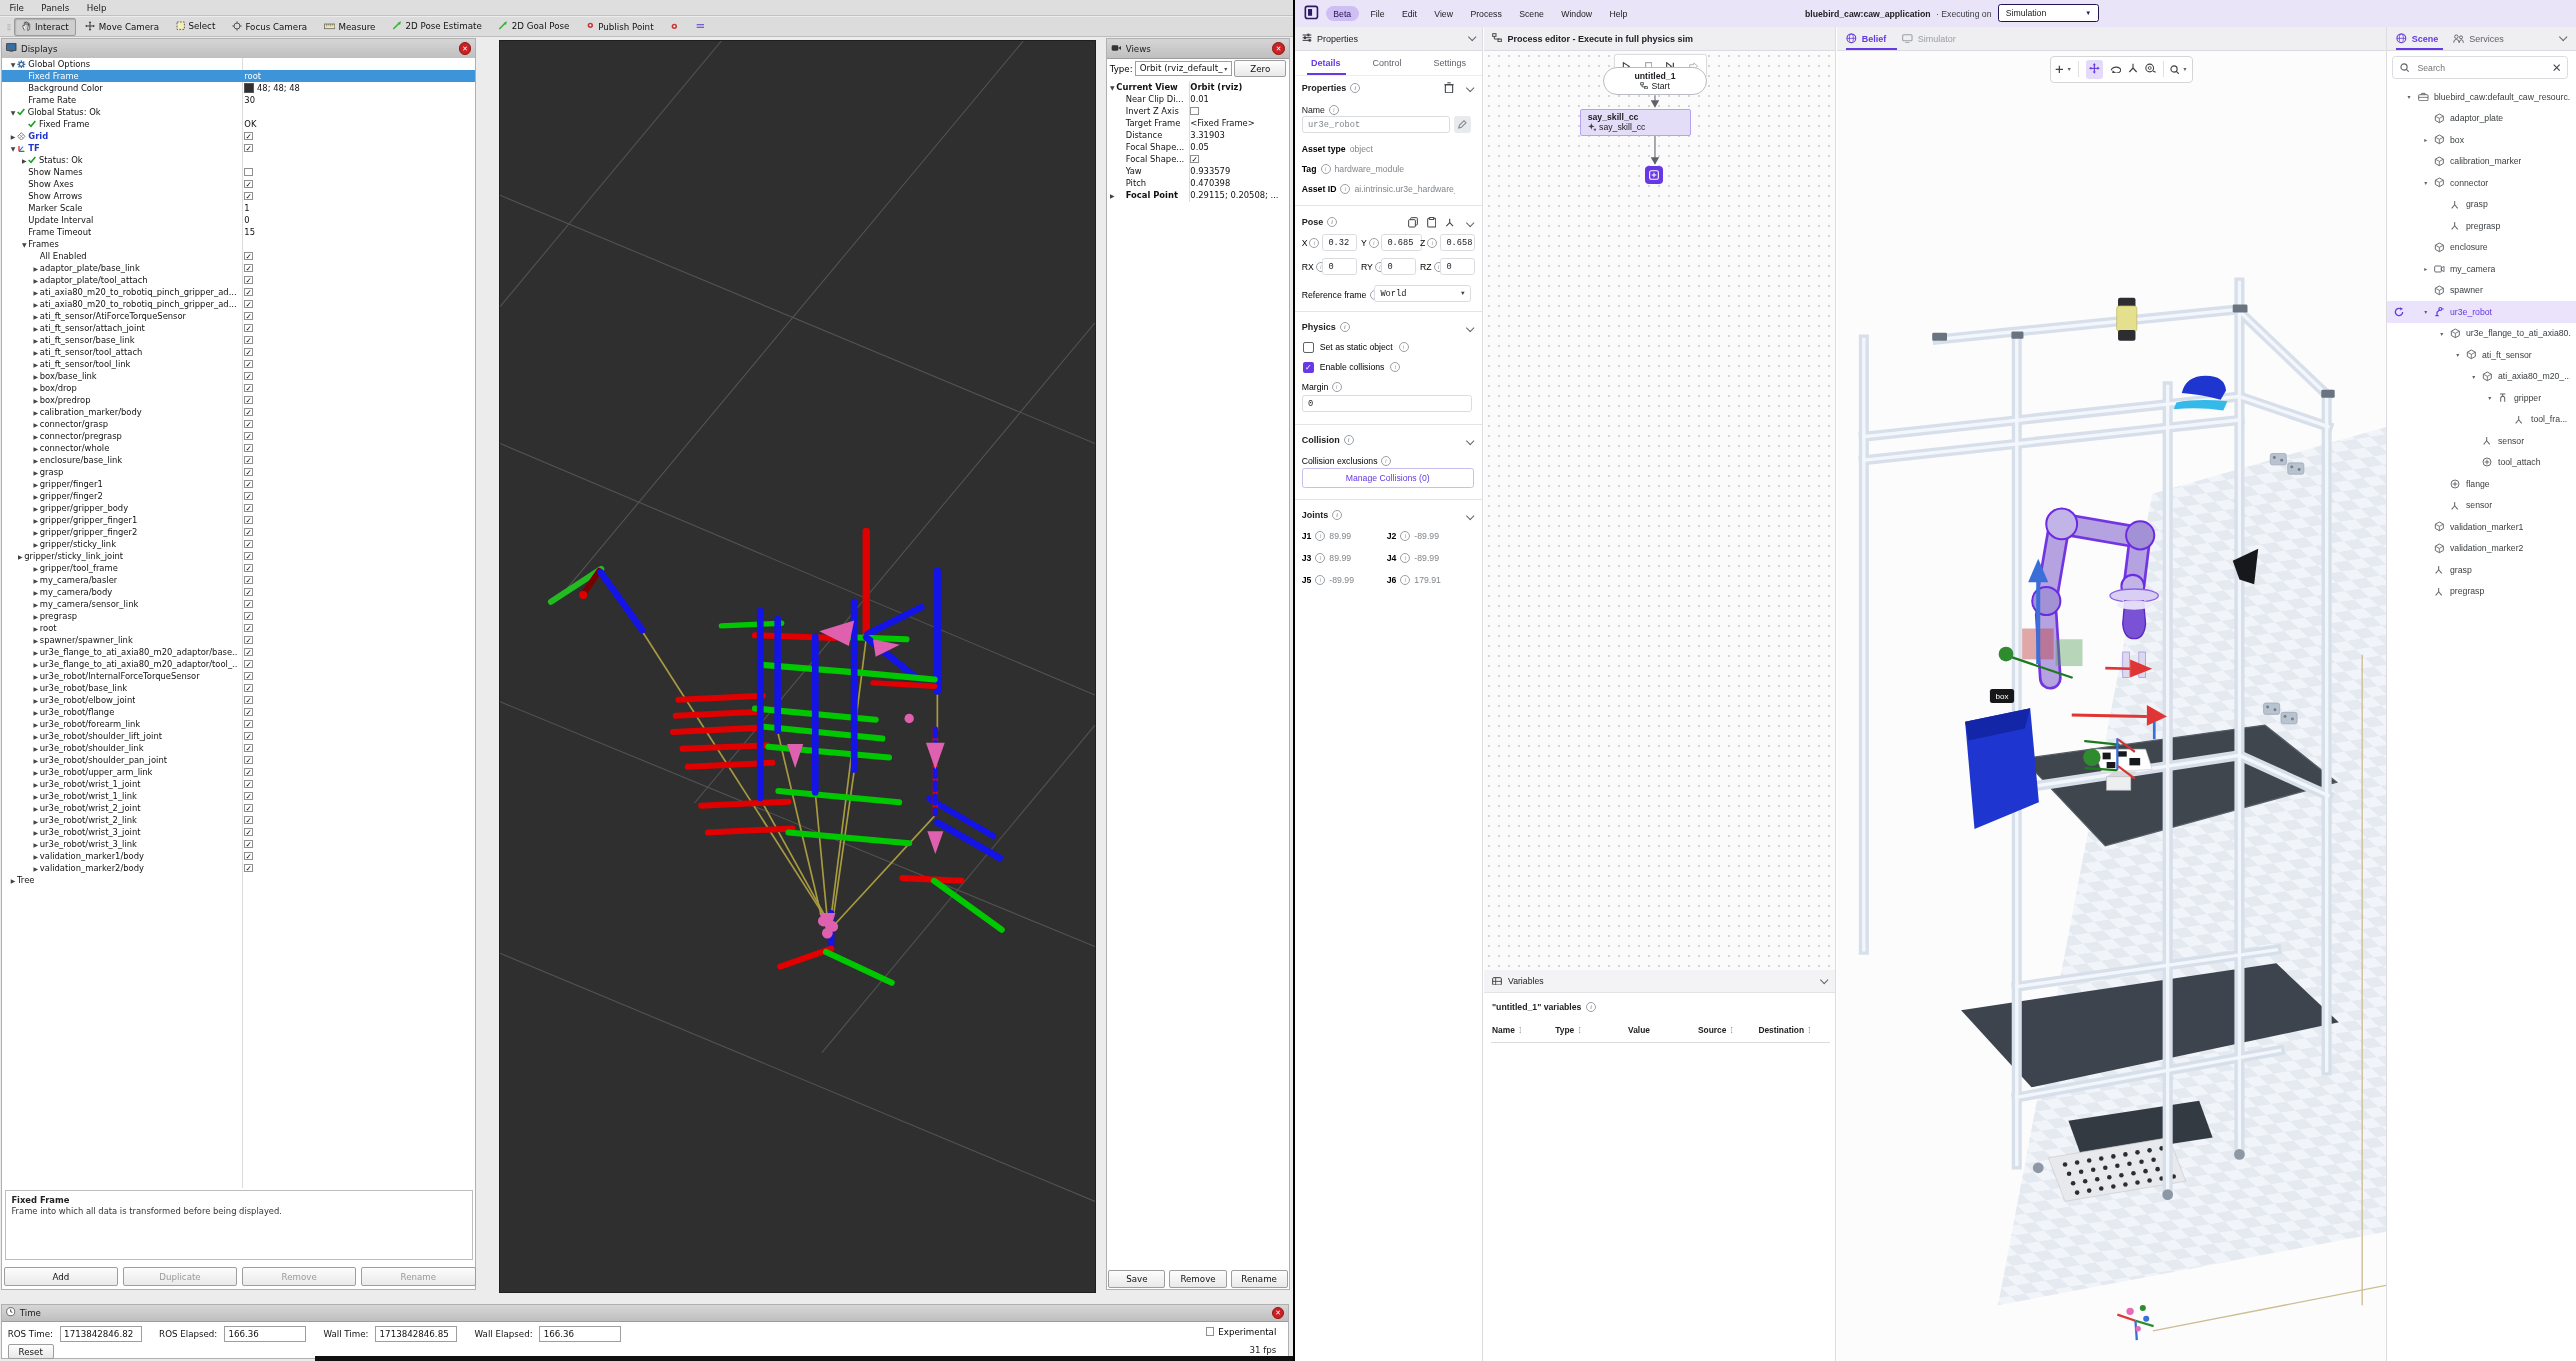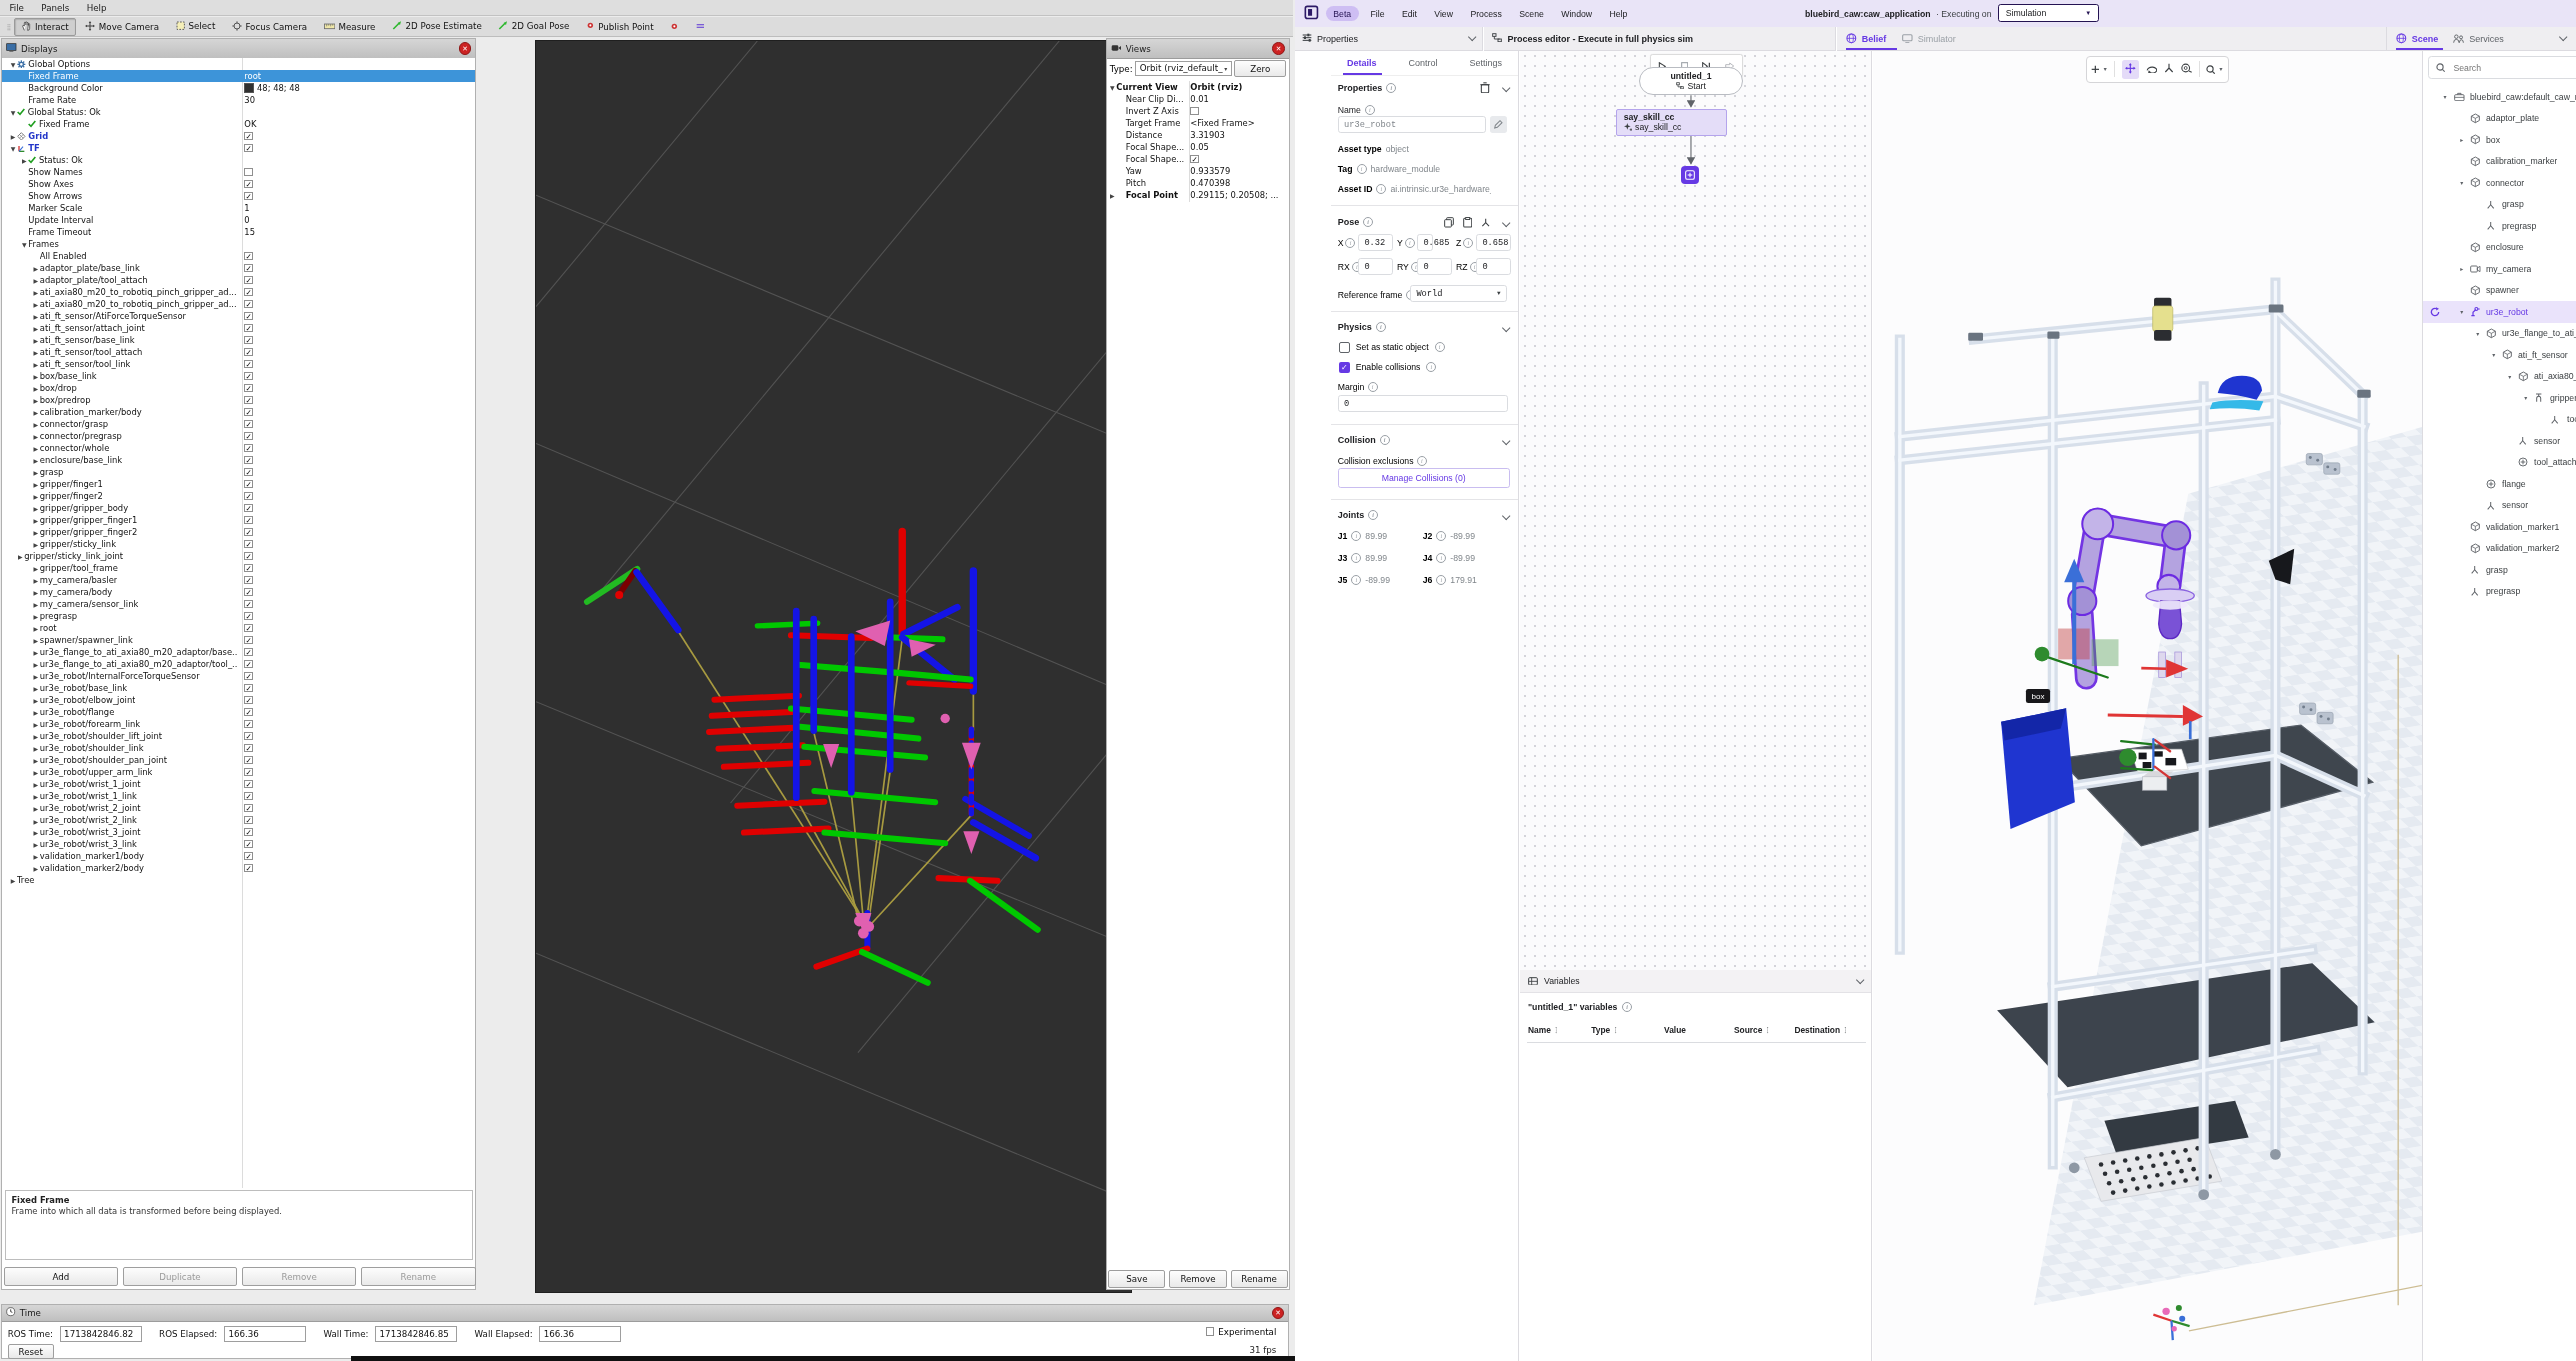--- a/index.html
+++ b/index.html
@@ -1,17 +1,17 @@
 <!DOCTYPE html>
 <html style="font-size:10.7px"><head>
 <meta charset="utf-8">
 <style>
   html,body{margin:0;padding:0;background:#000;}
   #stage{position:relative;width:2576px;height:1361px;background:#ececec;font-family:"DejaVu Sans",sans-serif;overflow:hidden;}
-  .abs{position:absolute;margin-left:36px;}
+  .abs{position:absolute;}
   .flex{display:flex;align-items:center;}
   
   #rviz{position:absolute;left:0;top:0;width:1293px;height:1361px;background:#ececec;}
   #rviz-menubar{position:absolute;left:0;top:0;width:1293px;height:16px;background:#dedede;border-bottom:0.7px solid #c2c2c2;font-size:8.7px;color:#1a1a1a;display:flex;align-items:center;gap:17.4px;padding-left:9.4px;box-sizing:border-box;}
   #rviz-toolbar{position:absolute;left:0;top:17px;width:1293px;height:20px;background:#dcdcdc;border-bottom:0.7px solid #bdbdbd;display:flex;align-items:center;gap:2.7px;padding-left:6.7px;box-sizing:border-box;}
   .tool-btn{display:flex;align-items:center;gap:3.4px;font-size:8.7px;color:#111;padding:2px 6px;border-radius:2px;border:0.7px solid transparent;}
   .tool-btn.pressed{background:#cfcfcf;border:0.7px solid #9a9a9a;box-shadow:inset 0.7px 0.7px 1.3px rgba(0,0,0,.2);}
   .panel{position:absolute;background:#fff;border:0.7px solid #b0b0b0;box-sizing:border-box;}
   .panel-title{height:19px;background:linear-gradient(#d6d6d6,#bfbfbf);border-bottom:0.7px solid #9c9c9c;display:flex;align-items:center;padding:0 4px;font-size:8.7px;color:#1a1a1a;gap:4px;}
   .close-x{margin-left:auto;width:10.7px;height:10.7px;border-radius:50%;background:#cc2222;color:#fff;font-size:6.7px;display:flex;align-items:center;justify-content:center;border:0.7px solid #8e1616;}
@@ -1175,21 +1175,21 @@
             <rect x="4" y="0.8" width="6" height="3" fill="#fff" stroke="#3c4043" stroke-width="1.4"></rect>
           </svg></span>
       <span style="position:absolute;left:150px;top:166px;"><svg width="9.4" height="9.4" viewBox="0 0 14 14">
             <path d="M7 7 V1 M7 7 L2 12 M7 7 L12 12" stroke="#3c4043" stroke-width="1.6" fill="none"></path>
           </svg></span>
       <span class="chev" style="position:absolute;left:172px;top:169px;"></span>
       <div id="pose-grid">
           <div class="flex" style="position:absolute;left:6.7px;top:187px;gap:2px;font-size:8.7px;">X<span class="info">i</span></div>
   <div class="pinput" style="position:absolute;left:27px;top:183px;width:35px;height:17px;font-family:'Liberation Mono',monospace;">0.32</div>
           <div class="flex" style="position:absolute;left:66px;top:187px;gap:2px;font-size:8.7px;">Y<span class="info">i</span></div>
-  <div class="pinput" style="position:absolute;left:86px;top:183px;width:16px;height:17px;font-family:'Liberation Mono',monospace;">0.685</div>
+  <div class="pinput" style="position:absolute;left:86px;top:183px;width:41px;height:17px;font-family:'Liberation Mono',monospace;">0.685</div>
           <div class="flex" style="position:absolute;left:125px;top:187px;gap:2px;font-size:8.7px;">Z<span class="info">i</span></div>
   <div class="pinput" style="position:absolute;left:145px;top:183px;width:35px;height:17px;font-family:'Liberation Mono',monospace;">0.658</div>
           <div class="flex" style="position:absolute;left:6.7px;top:211px;gap:2px;font-size:8.7px;">RX<span class="info">i</span></div>
   <div class="pinput" style="position:absolute;left:27px;top:207px;width:35px;height:17px;font-family:'Liberation Mono',monospace;">0</div>
           <div class="flex" style="position:absolute;left:66px;top:211px;gap:2px;font-size:8.7px;">RY<span class="info">i</span></div>
   <div class="pinput" style="position:absolute;left:86px;top:207px;width:35px;height:17px;font-family:'Liberation Mono',monospace;">0</div>
           <div class="flex" style="position:absolute;left:125px;top:211px;gap:2px;font-size:8.7px;">RZ<span class="info">i</span></div>
   <div class="pinput" style="position:absolute;left:145px;top:207px;width:35px;height:17px;font-family:'Liberation Mono',monospace;">0</div>
         </div>
       <div class="flex" style="position:absolute;left:6.7px;top:239px;gap:3.4px;font-size:8.7px;">

